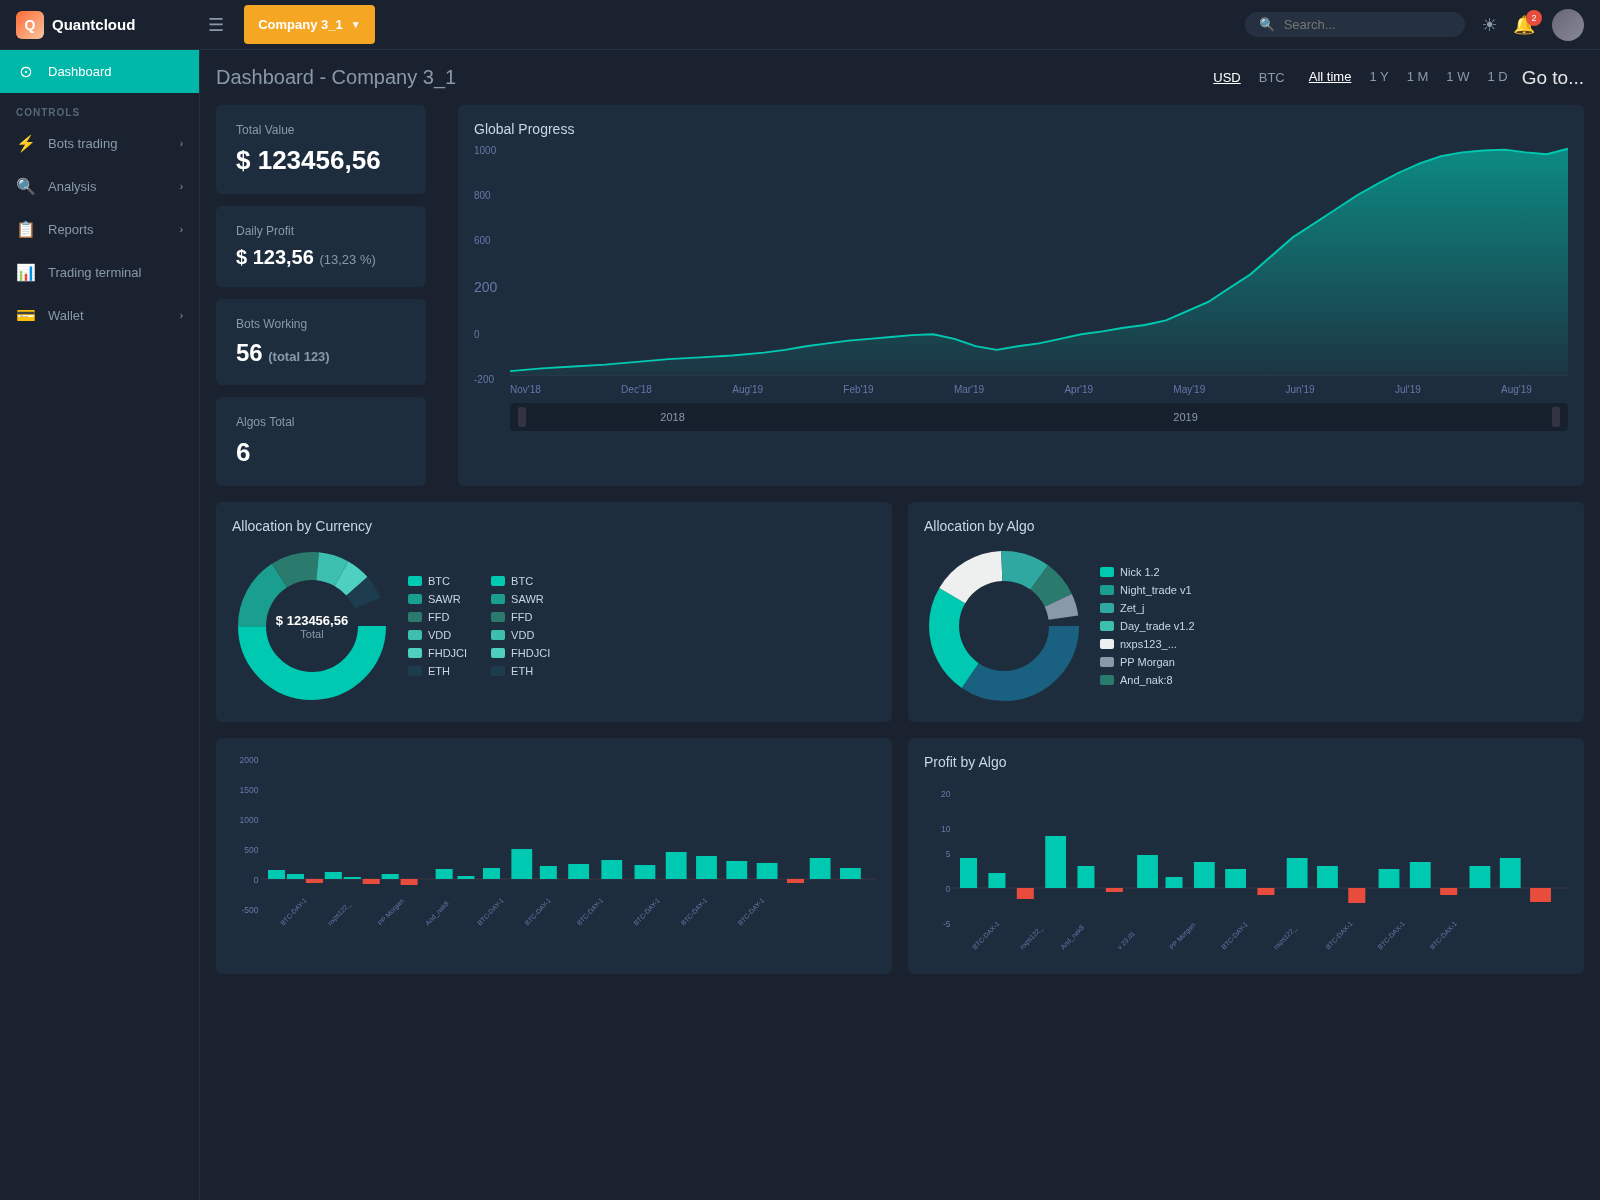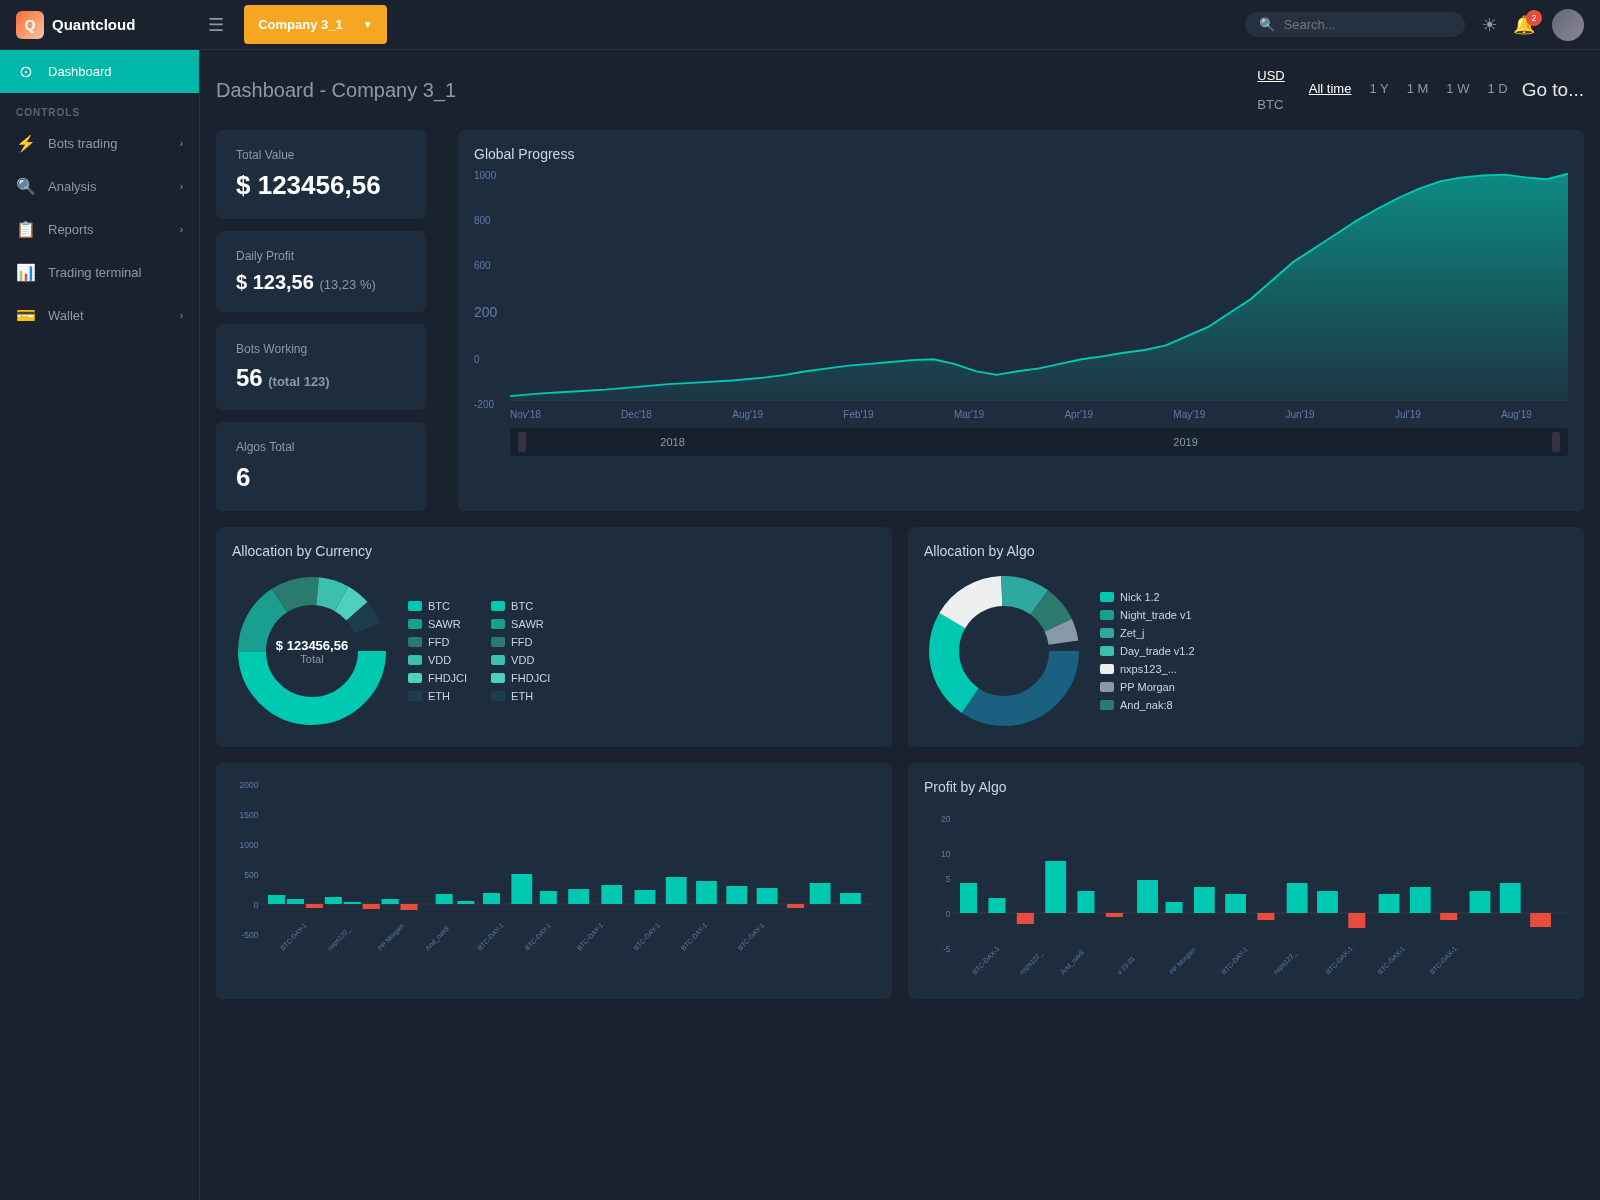--- a/index.html
+++ b/index.html
@@ -3,21 +3,21 @@
   <meta charset="utf-8">
   <style>
     * { margin: 0; padding: 0; box-sizing: border-box; }
     body { background: #1a2230; color: #c8d6e5; font-family: 'Segoe UI', Arial, sans-serif; font-size: 13px; width: 1600px; height: 1200px; overflow: hidden; }
 
     
     .topnav { display: flex; align-items: center; background: #1a2230; height: 50px; padding: 0 16px; border-bottom: 1px solid #253040; position: fixed; top: 0; left: 0; right: 0; z-index: 100; }
     .logo { display: flex; align-items: center; gap: 8px; color: #fff; font-size: 15px; font-weight: 600; min-width: 180px; }
     .logo-icon { width: 28px; height: 28px; background: linear-gradient(135deg, #ff6b35, #f7c59f); border-radius: 6px; display: flex; align-items: center; justify-content: center; color: #fff; font-size: 14px; font-weight: bold; }
     .hamburger { color: #8899aa; cursor: pointer; font-size: 18px; margin-left: 12px; }
-    .company-btn { background: #f5a623; color: #fff; border: none; border-radius: 4px; padding: 12px 14px; font-size: 13px; font-weight: 600; cursor: pointer; display: flex; align-items: center; gap: 20px; margin-left: 20px; }
+    .company-btn { background: #f5a623; color: #fff; border: none; border-radius: 4px; padding: 12px 14px; font-size: 13px; font-weight: 600; cursor: pointer; display: flex; align-items: center; gap: 8px; margin-left: 20px; }
     .company-btn .arrow { font-size: 10px; }
     .search-bar { margin-left: auto; display: flex; align-items: center; background: #253040; border-radius: 20px; padding: 5px 14px; gap: 8px; width: 220px; }
     .search-bar input { background: none; border: none; color: #c8d6e5; outline: none; font-size: 13px; width: 100%; }
     .nav-icons { display: flex; align-items: center; gap: 16px; margin-left: 16px; }
     .nav-icon { color: #8899aa; cursor: pointer; font-size: 18px; position: relative; }
     .nav-icon .badge { position: absolute; top: -4px; right: -6px; background: #e74c3c; color: #fff; border-radius: 50%; font-size: 9px; width: 16px; height: 16px; display: flex; align-items: center; justify-content: center; }
     .avatar { width: 32px; height: 32px; border-radius: 50%; background: #556; overflow: hidden; display: flex; align-items: center; justify-content: center; }
     .avatar-img { width: 32px; height: 32px; border-radius: 50%; background: linear-gradient(135deg, #667, #889); }
 
     
@@ -30,21 +30,21 @@
     .sidebar-icon { font-size: 16px; width: 20px; text-align: center; }
 
     
     .main { margin-top: 50px; margin-left: 200px; padding: 16px; overflow-y: auto; height: calc(1200px - 50px); }
 
     
     .page-header { display: flex; align-items: center; margin-bottom: 16px; }
     .page-title { font-size: 20px; font-weight: 600; color: #fff; }
     .page-title span { color: #8899aa; font-weight: 400; }
     .header-right { margin-left: auto; display: flex; align-items: center; gap: 16px; }
-    .currency-toggle { display: flex; gap: 10px; flex-direction: column; }
+    .currency-toggle { display: flex; gap: 10px; }
     .currency-btn { color: #8899aa; cursor: pointer; font-size: 13px; padding: 2px 4px; }
     .currency-btn.active { color: #fff; text-decoration: underline; }
     .time-toggle { display: flex; gap: 10px; }
     .time-btn { color: #8899aa; cursor: pointer; font-size: 13px; padding: 2px 4px; }
     .time-btn.active { color: #fff; text-decoration: underline; }
     .goto-btn { color: #e5e5e5; cursor: pointer; font-size: 19px; }
 
     
     .stats-and-chart { display: flex; gap: 32px; margin-bottom: 16px; }
     .stats-col { display: flex; flex-direction: column; gap: 12px; min-width: 210px; }

